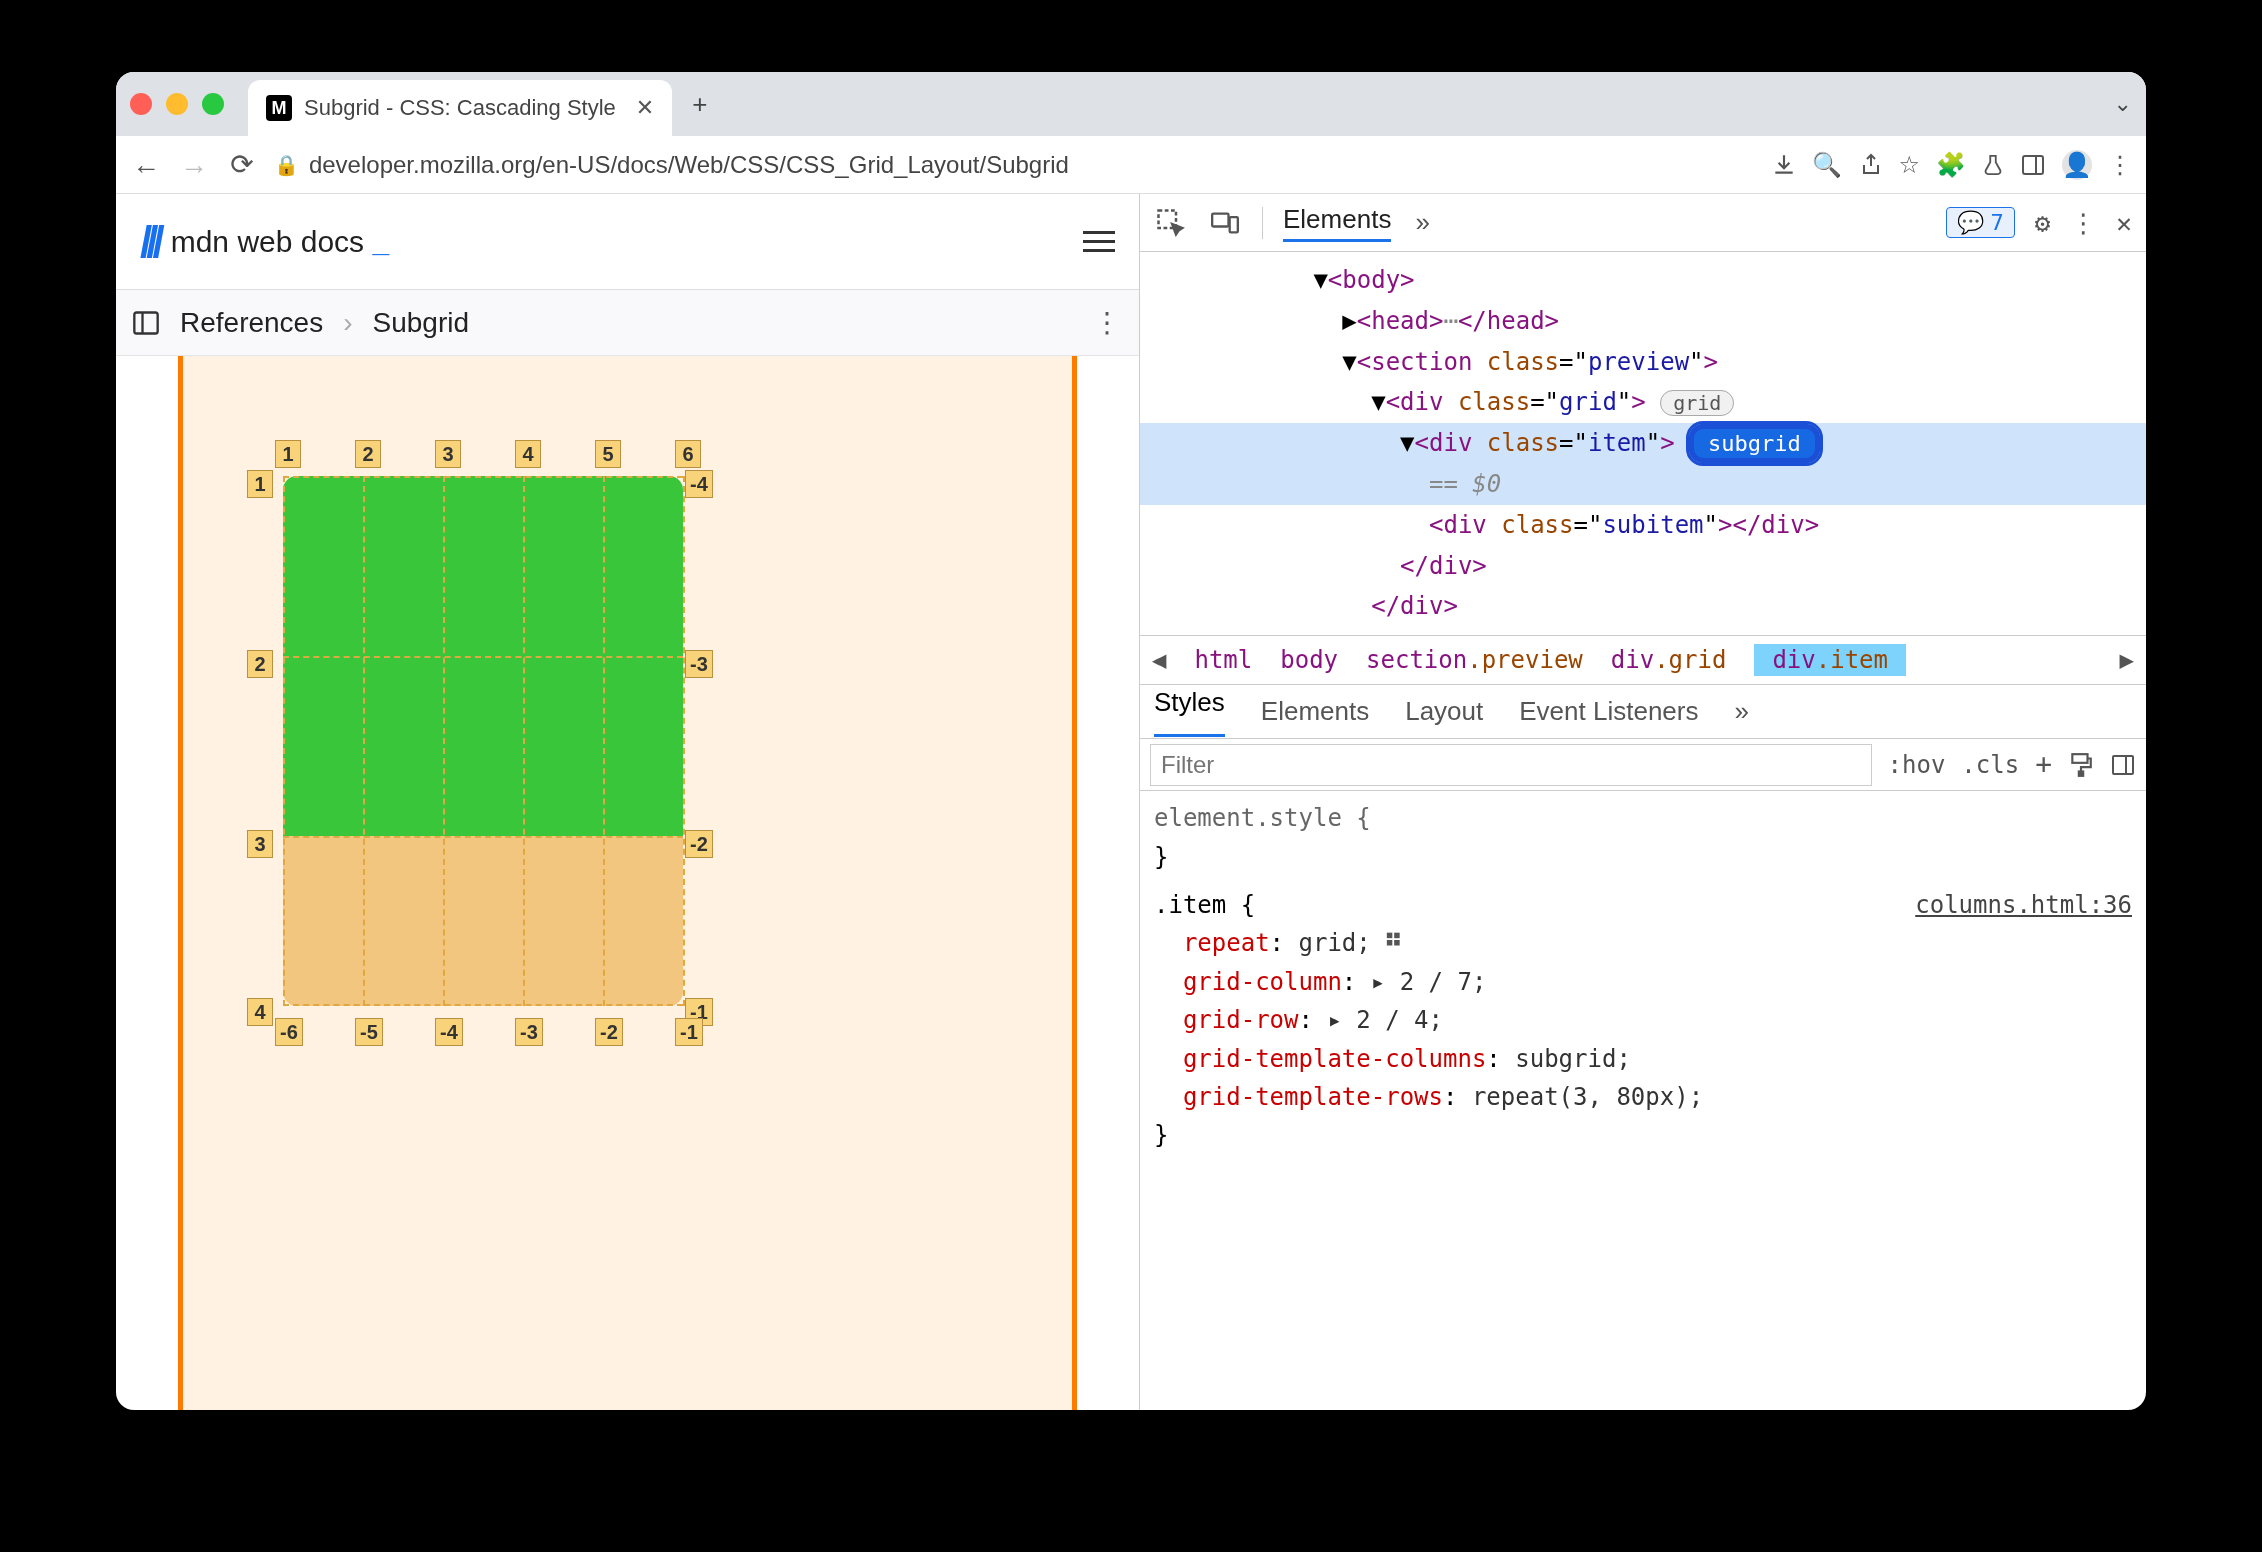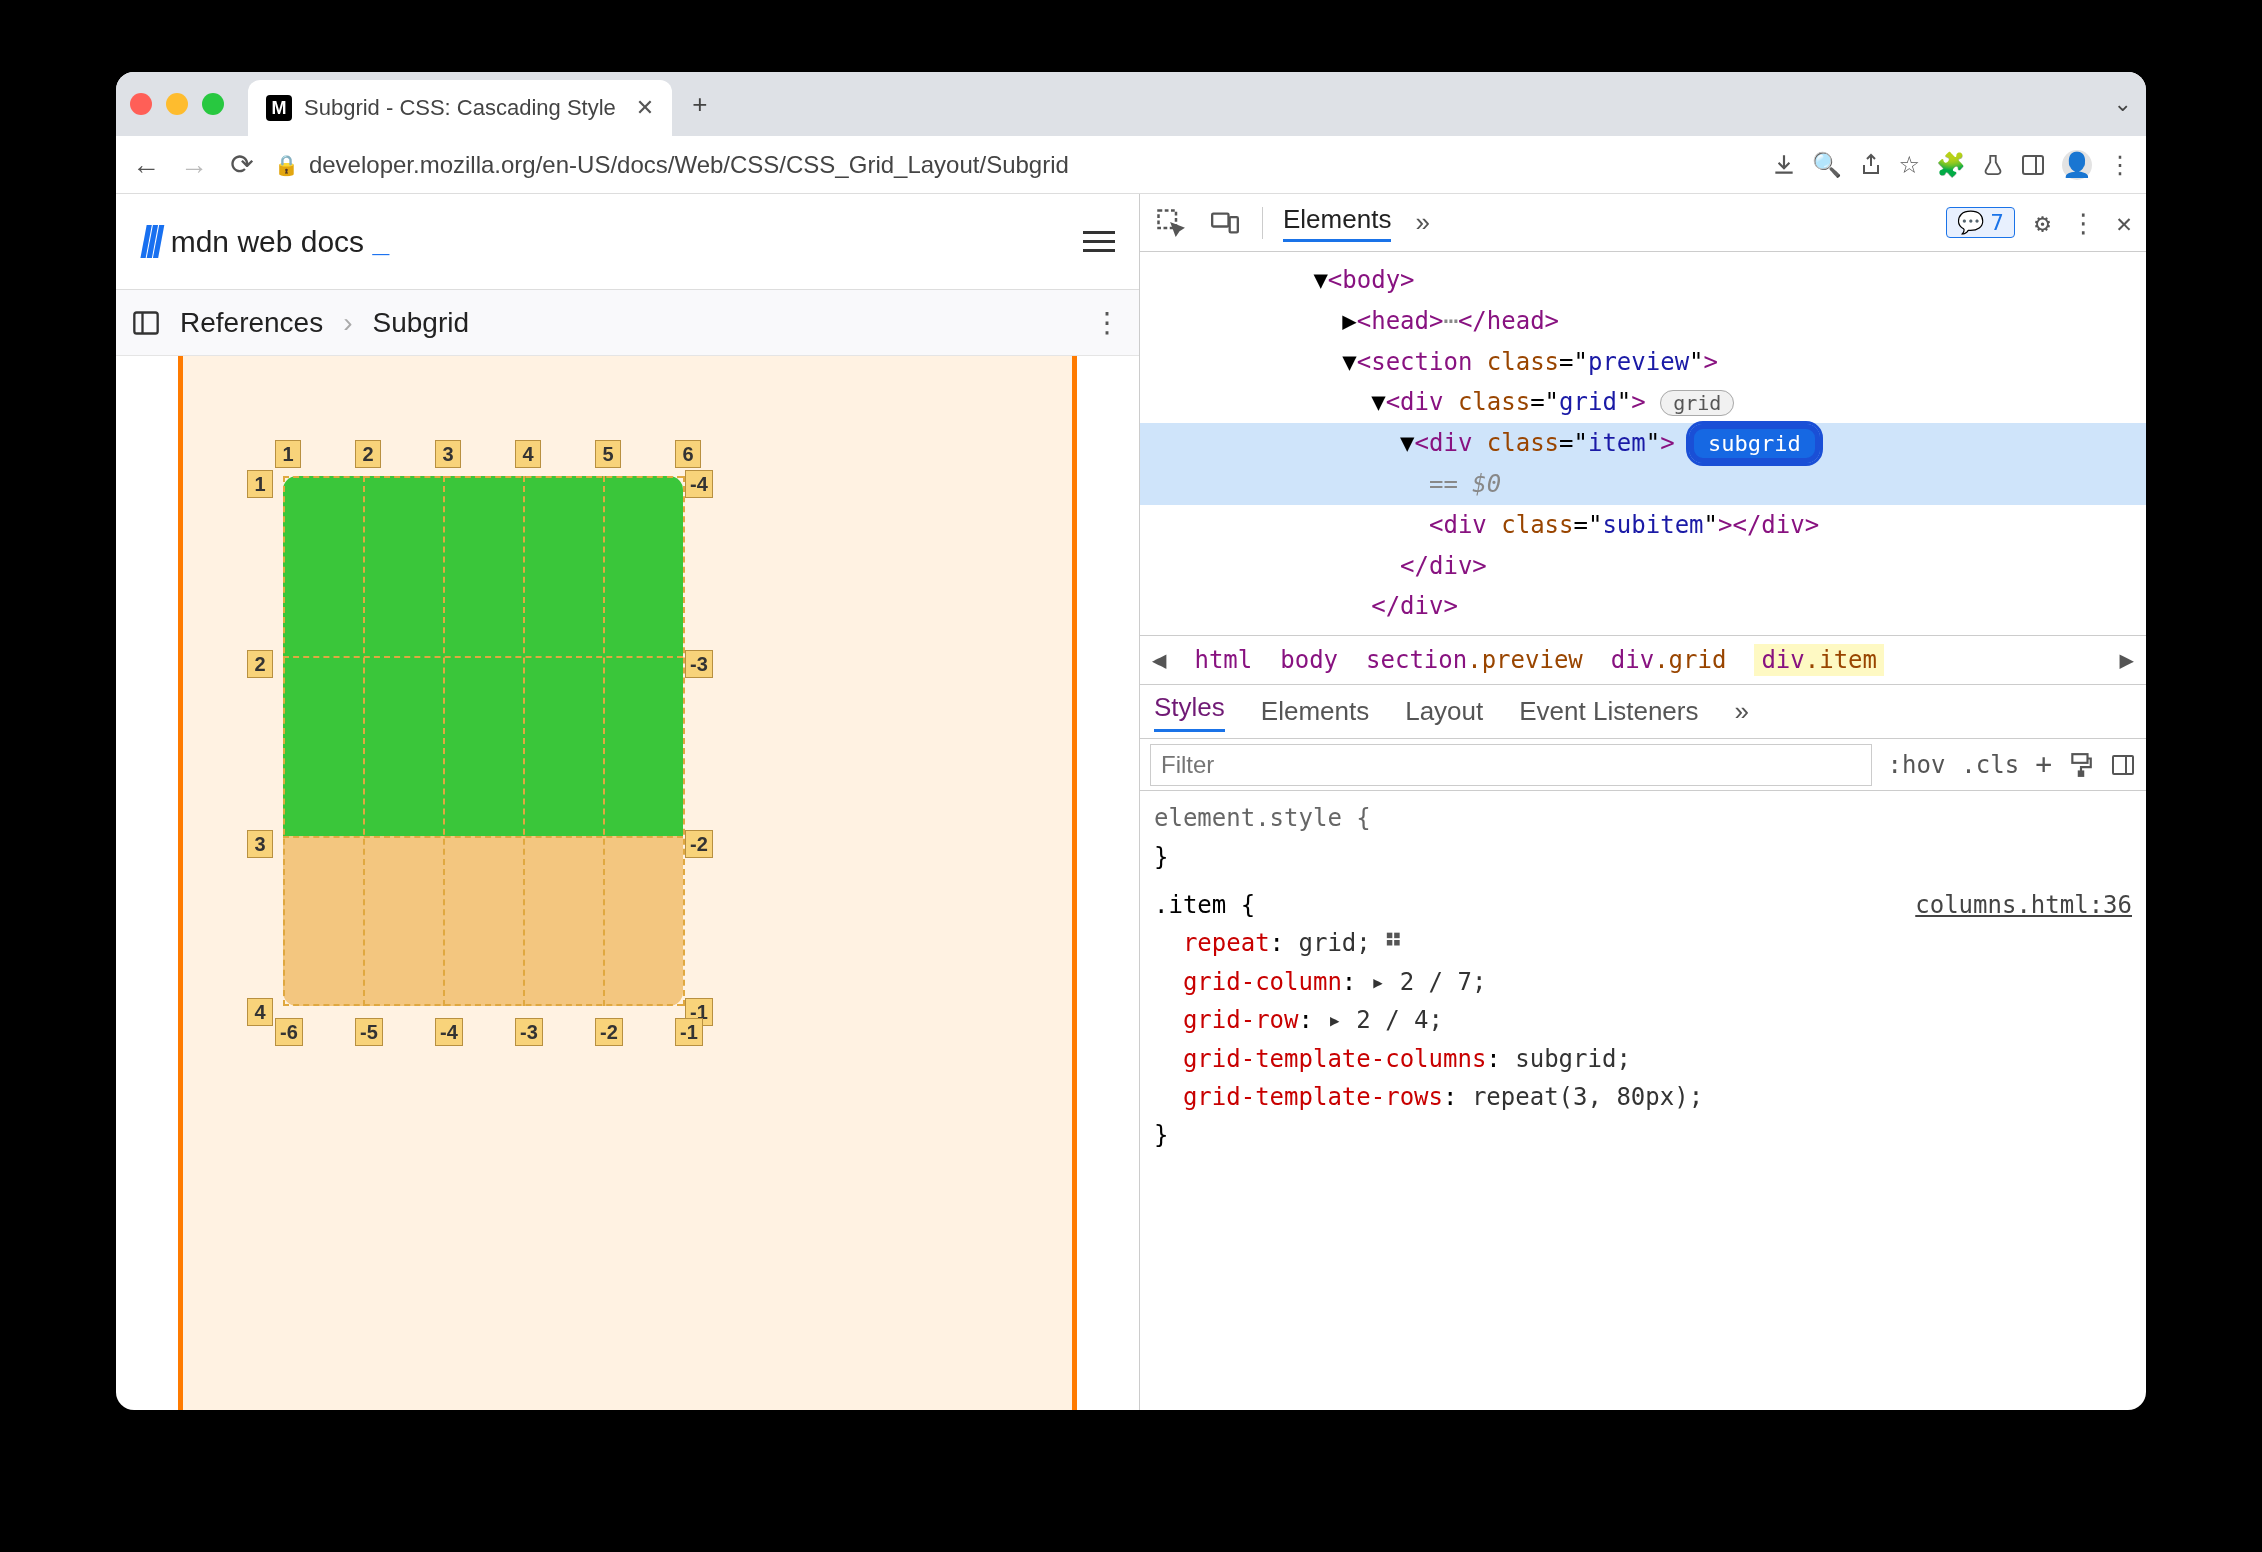--- a/index.html
+++ b/index.html
@@ -53,23 +53,23 @@
 .dom { font-size: 24px; padding: 8px 0; line-height: 1.7; overflow: hidden; }
 .dom .row { white-space: pre; }
 .sel { background: #cfe4fa; }
 .tk-p { color: #881280; } .tk-a { color: #994500; } .tk-v { color: #1a1aa6; } .tk-g { color: #888; font-style: italic; }
 .badge-grid { background: #f1f1f1; border: 1px solid #aaa; border-radius: 14px; padding: 0 12px; font-size: 20px; color: #555; }
 .badge-sub { background: #1668e3; color: #fff; border-radius: 14px; padding: 2px 14px; font-size: 22px; border: 5px solid #1a4fd6; outline: 3px solid #1a4fd6; }
 .crumb { height: 50px; border-top: 1px solid #ccc; border-bottom: 1px solid #ccc; display: flex; align-items: center; padding: 0 12px; gap: 28px; font-size: 24px; }
 .crumb .ar { color: #555; }
 .crumb span { color: #881280; }
 .crumb .cl { color: #994500; }
-.crumb .item.active { background: #fef9c3; padding: 2px 7px; }
+.crumb .item.active { background: #7dd3fc; padding: 2px 18px; }
 .sty-tabs { height: 54px; border-bottom: 1px solid #ccc; display: flex; align-items: center; padding: 0 14px; gap: 36px; font-size: 26px; color: #555; font-family: -apple-system, sans-serif; }
-.sty-tabs .act { color: #701a75; border-bottom: 3px solid #1a73e8; padding-bottom: 6px; }
+.sty-tabs .act { color: #000000; border-bottom: 3px solid #1a73e8; padding-bottom: 16px; }
 .filter-row { height: 52px; border-bottom: 1px solid #ccc; display: flex; align-items: center; gap: 16px; padding: 0 10px; font-size: 24px; }
 .filter-row input { flex: 1; border: 1px solid #ccc; padding: 6px 10px; font-size: 24px; font-family: -apple-system, sans-serif; }
 .filter-row .t { color: #555; font-family: ui-monospace, monospace; }
 .styles { padding: 8px 14px; font-size: 24px; line-height: 1.6; font-family: ui-monospace, monospace; }
 .styles .sel-n { color: #666; }
 .styles .src { float: right; color: #444; text-decoration: underline; }
 .styles .prop { color: #c80000; }
 .styles .val { color: #333; }
 .sq-ico { display: inline-block; }
 svg { display: block; }

